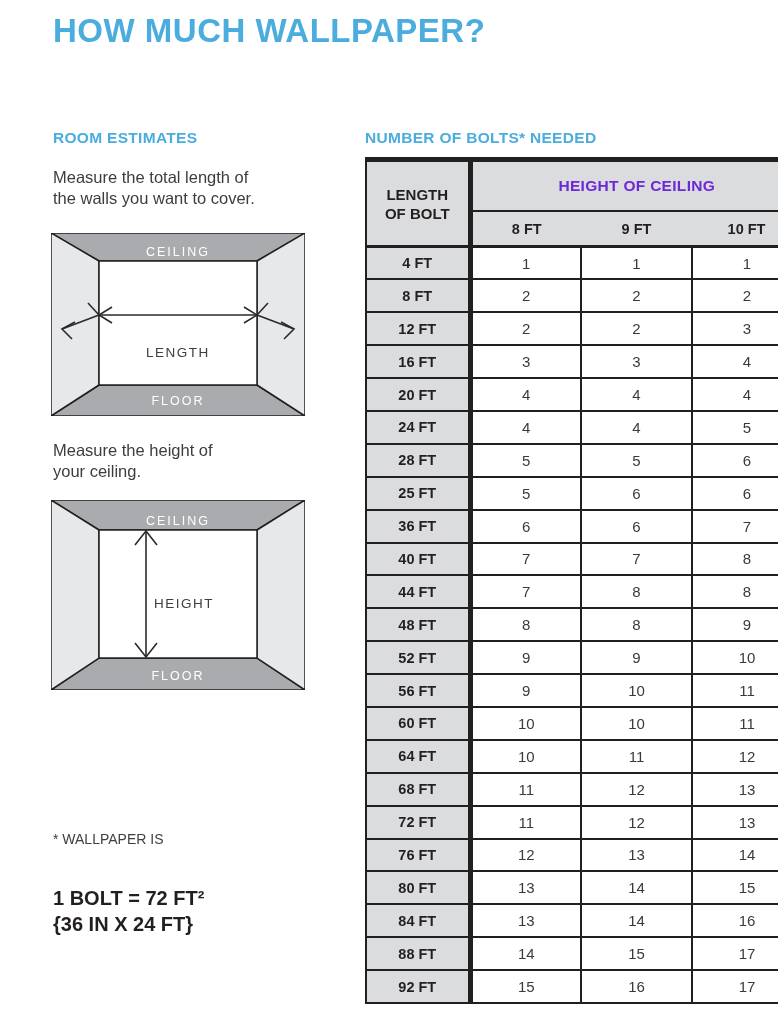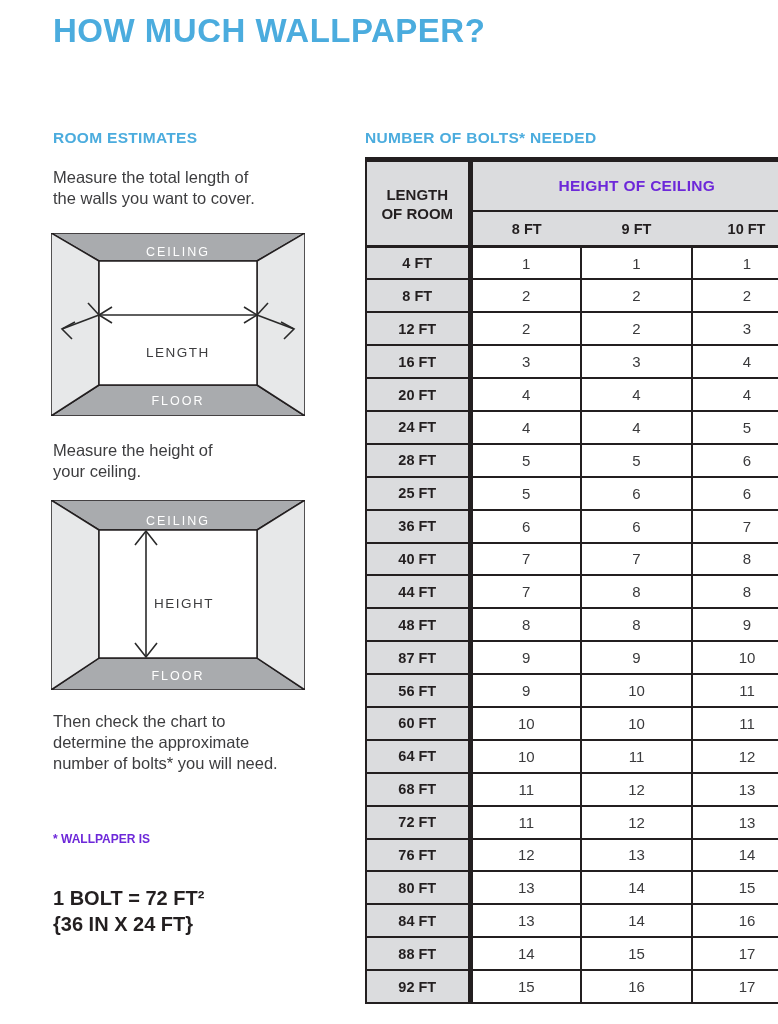--- a/index.html
+++ b/index.html
@@ -37,21 +37,21 @@
 
   .diagram { position: absolute; left: 18px; }
   #diagram-length { top: 233px; }
   #diagram-height { top: 500px; }
   svg text { font-family: "Liberation Sans", "DejaVu Sans", sans-serif; }
   .room-label-light { fill: #ffffff; font-size: 12.5px; letter-spacing: 2px; }
   .room-label-dark  { fill: #3D3D3F; font-size: 13.5px; letter-spacing: 1.5px; }
 
   .footnote {
     position: absolute; left: 20px; top: 829px;
-    font-size: 12px; font-weight: bold; color: #6d28d9; line-height: 21px;
+    font-size: 14px; font-weight: normal; color: #404040; line-height: 21px;
     white-space: nowrap;
   }
   .footnote .indent { padding-left: 11px; }
   .bolt-info {
     position: absolute; left: 20px; top: 885px;
     font-size: 20px; font-weight: bold; color: #231F20; line-height: 26px;
     white-space: nowrap;
   }
 
   .bolts-table {
@@ -143,25 +143,20 @@
     <g stroke="#2A2A2A" stroke-width="1.6" fill="none">
       <line x1="95" y1="31" x2="95" y2="157"></line>
       <polyline points="84,45 95,31 106,45"></polyline>
       <polyline points="84,143 95,157 106,143"></polyline>
     </g>
     <text x="127" y="25" text-anchor="middle" class="room-label-light">CEILING</text>
     <text x="133" y="108" text-anchor="middle" class="room-label-dark">HEIGHT</text>
     <text x="127" y="180" text-anchor="middle" class="room-label-light">FLOOR</text>
   </svg>
 
-  <div id="para3" class="body-text">
-    <div>Then check the chart to</div>
-    <div>determine the approximate</div>
-    <div>number of bolts* you will need.</div>
-  </div>
 
   <div class="footnote">
     <div>* WALLPAPER IS</div>
   </div>
 
   <div class="bolt-info">
     <div>1 BOLT = 72 FT²</div>
     <div>{36 IN X 24 FT}</div>
   </div>
 
@@ -169,21 +164,21 @@
     <colgroup>
       <col style="width:104px">
         <col style="width:111px">
         <col style="width:111px">
         <col style="width:110px">
     </colgroup>
     <thead>
       <tr>
         <th class="wall-head" rowspan="2">
           <div>LENGTH</div>
-          <div>OF ROOM</div>
+          <div>OF BOLT</div>
         </th>
         <th class="group-head" colspan="3">HEIGHT OF CEILING</th>
       </tr>
       <tr>
         <th class="sub-head">8 FT</th>
         <th class="sub-head">9 FT</th>
         <th class="sub-head">10 FT</th>
       </tr>
     </thead>
     <tbody>
@@ -253,21 +248,21 @@
           <td class="bolt-cell">8</td>
           <td class="bolt-cell">8</td>
         </tr>
         <tr>
           <td class="wall-cell">48 FT</td>
           <td class="bolt-cell">8</td>
           <td class="bolt-cell">8</td>
           <td class="bolt-cell">9</td>
         </tr>
         <tr>
-          <td class="wall-cell">87 FT</td>
+          <td class="wall-cell">52 FT</td>
           <td class="bolt-cell">9</td>
           <td class="bolt-cell">9</td>
           <td class="bolt-cell">10</td>
         </tr>
         <tr>
           <td class="wall-cell">56 FT</td>
           <td class="bolt-cell">9</td>
           <td class="bolt-cell">10</td>
           <td class="bolt-cell">11</td>
         </tr>

